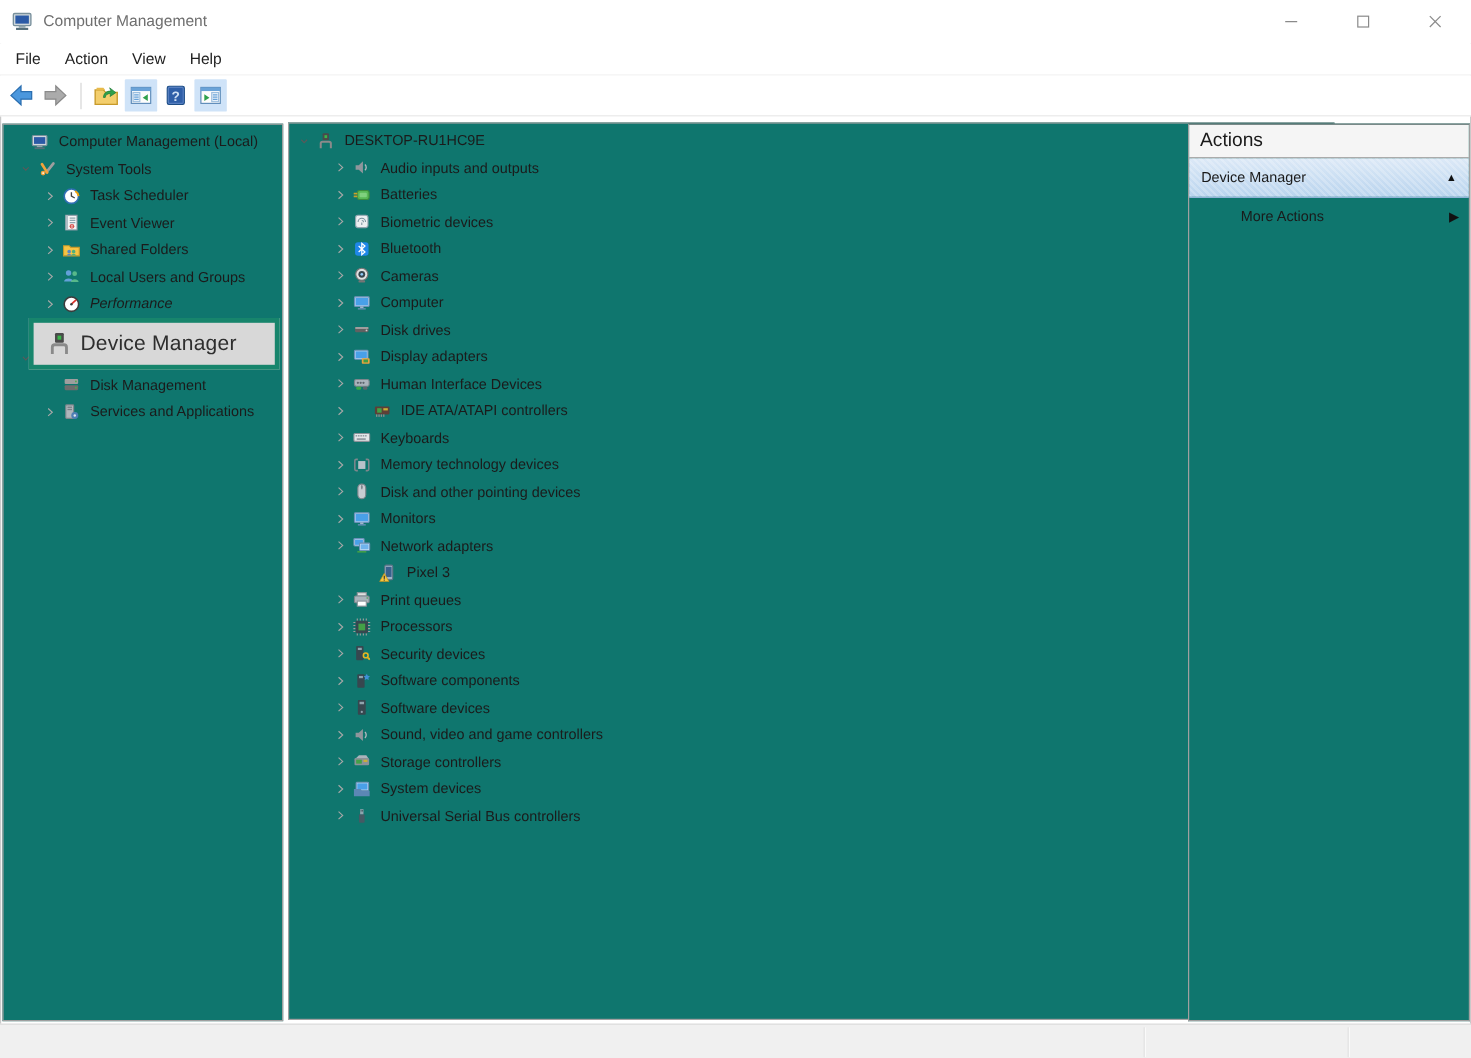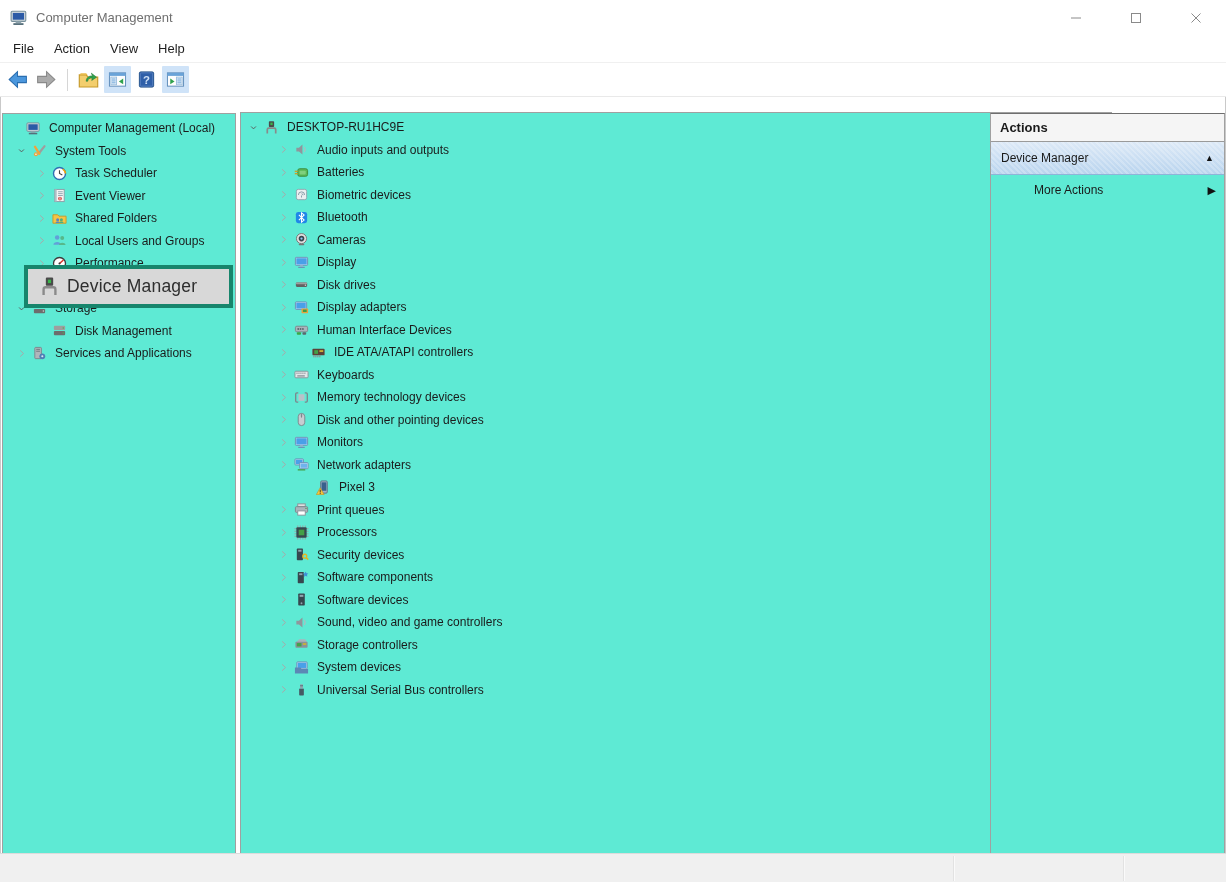--- a/index.html
+++ b/index.html
@@ -26,21 +26,21 @@
 
   
   .toolbar{position:absolute;top:63px;left:0;right:0;height:33px;background:#fff;display:flex;align-items:center;padding-left:3px;border-bottom:1px solid #e9e9e9;}
   .tbtn{width:27px;height:27px;display:flex;align-items:center;justify-content:center;margin:0 1px;border-radius:1px;}
   .tbtn.hl{background:#cfe3f8;}
   .tbtn svg{width:19px;height:19px;}
   .tbtn.arrow svg{width:23px;height:23px;}
   .tsep{width:1px;height:22px;background:#d6d6d6;margin:0 6px;}
 
   
-  .pane{position:absolute;background:#5eead4;border:1px solid #a0a0a0;box-sizing:border-box;margin-top:10px;}
+  .pane{position:absolute;background:#0f766e;border:1px solid #a0a0a0;box-sizing:border-box;}
   #left-pane{left:2px;top:103px;width:234px;height:748px;overflow:hidden;}
   #mid-pane{left:240px;top:102px;width:872px;height:748px;overflow:hidden;}
   #right-pane{left:990px;top:103px;width:235px;height:748px;border-top-color:#6e6e6e;}
 
   
   .tree{padding-top:3px;}
   .trow{display:flex;align-items:center;height:22.5px;box-sizing:border-box;white-space:nowrap;}
   .chev{width:16px;height:16px;flex:0 0 16px;display:flex;align-items:center;justify-content:center;}
   .chev svg{width:11px;height:11px;}
   .ticon{width:16px;height:16px;flex:0 0 16px;margin:0 5px 0 2px;display:flex;align-items:center;justify-content:center;}
@@ -53,21 +53,21 @@
   #highlight-box{
     position:absolute;left:24px;top:265px;width:209px;height:43px;
     border:4px solid #17856c;background:#d8d8d8;box-sizing:border-box;z-index:20;
     display:flex;align-items:center;
   }
   #highlight-box .hicon{width:22px;height:22px;margin-left:10px;display:flex;align-items:center;justify-content:center;}
   #highlight-box .hicon svg{width:21px;height:21px;}
   .overlay-label{font-size:17.5px;color:#2e2e2e;margin-left:7px;letter-spacing:0.2px;}
 
   
-  .actions-header{height:27px;line-height:27px;background:#f5f5f5;border-bottom:1px solid #9a9a9a;font-size:13px;font-weight:bold;color:#1a1a1a;padding-left:9px;}
+  .actions-header{height:27px;line-height:27px;background:#f5f5f5;border-bottom:1px solid #9a9a9a;font-size:16px;font-weight:normal;color:#1a1a1a;padding-left:9px;}
   .actions-group{
     height:32px;display:flex;align-items:center;justify-content:space-between;
     background:linear-gradient(#dce9f7,#b9d4ee);
     background-image:repeating-linear-gradient(45deg,rgba(255,255,255,0.22) 0 2px,rgba(255,255,255,0) 2px 4px),linear-gradient(#dce9f7,#b9d4ee);
     border-bottom:1px solid #8fb4d8;font-size:12px;color:#1a1a1a;padding:0 10px;
   }
   .collapse-glyph{font-size:9px;color:#111;}
   .more-actions{height:30px;display:flex;align-items:center;justify-content:space-between;font-size:12px;color:#1a1a1a;padding:0 8px 0 43px;}
   .submenu-glyph{font-size:11px;color:#111;}
 
@@ -286,21 +286,21 @@
             <svg viewBox="0 0 16 16">
               <circle cx="5.5" cy="4.8" r="2.4" fill="#62a0d8"></circle>
               <path d="M1.5 12.4 c0-3.6 8-3.6 8 0 Z" fill="#62a0d8"></path>
               <circle cx="10.9" cy="5.4" r="2.1" fill="#57b88a"></circle>
               <path d="M7.6 12.8 c0-3.2 6.8-3.2 6.8 0 Z" fill="#57b88a"></path>
             </svg>
           </span>
           <span class="tlabel">Local Users and Groups</span>
         </span>
       </div>
-      <div class="trow" style="padding-left: 30px;">
+      <div class="trow" style="padding-left: 30px; font-style: italic;">
         <span class="chev">
           <svg viewBox="0 0 16 16">
             <path d="M6 3.5 L11 8 L6 12.5" fill="none" stroke="#a8a8a8" stroke-width="1.4"></path>
           </svg>
         </span>
         <span class="core">
           <span class="ticon">
             <svg viewBox="0 0 16 16">
               <circle cx="8" cy="8" r="6.4" fill="#fff" stroke="#3c3c3c" stroke-width="1.4"></circle>
               <line x1="8" y1="8" x2="12.2" y2="4.2" stroke="#d9342b" stroke-width="1.6"></line>
@@ -348,21 +348,21 @@
             <svg viewBox="0 0 16 16">
               <rect x="2" y="3" width="12" height="4.5" rx="1" fill="#9e9e9e"></rect>
               <rect x="2" y="8.5" width="12" height="4.5" rx="1" fill="#6d6d6d"></rect>
               <circle cx="12" cy="5.2" r="0.8" fill="#4caf50"></circle>
               <circle cx="12" cy="10.7" r="0.8" fill="#4caf50"></circle>
             </svg>
           </span>
           <span class="tlabel">Disk Management</span>
         </span>
       </div>
-      <div class="trow" style="padding-left: 10px;">
+      <div class="trow" style="padding-left: 10px; justify-content: center;">
         <span class="chev">
           <svg viewBox="0 0 16 16">
             <path d="M6 3.5 L11 8 L6 12.5" fill="none" stroke="#a8a8a8" stroke-width="1.4"></path>
           </svg>
         </span>
         <span class="core">
           <span class="ticon">
             <svg viewBox="0 0 16 16">
               <rect x="3" y="1.5" width="7" height="12" rx="0.8" fill="#b0b6bb" stroke="#7d868c"></rect>
               <rect x="4.5" y="3" width="4" height="1.2" fill="#788087"></rect>
@@ -488,21 +488,21 @@
         </span>
         <span class="core">
           <span class="ticon">
             <svg viewBox="0 0 16 16">
               <rect x="1.5" y="2.5" width="13" height="8.5" rx="0.8" fill="#bfd9f2" stroke="#6b90b8"></rect>
               <rect x="2.5" y="3.5" width="11" height="6.5" fill="#49a0e8"></rect>
               <rect x="6.5" y="11" width="3" height="1.6" fill="#9fb6cc"></rect>
               <rect x="4.5" y="12.6" width="7" height="1.2" fill="#6b90b8"></rect>
             </svg>
           </span>
-          <span class="tlabel">Display</span>
+          <span class="tlabel">Computer</span>
         </span>
       </div>
       <div class="trow" style="padding-left: 34px;">
         <span class="chev">
           <svg viewBox="0 0 16 16">
             <path d="M6 3.5 L11 8 L6 12.5" fill="none" stroke="#a8a8a8" stroke-width="1.4"></path>
           </svg>
         </span>
         <span class="core">
           <span class="ticon">

